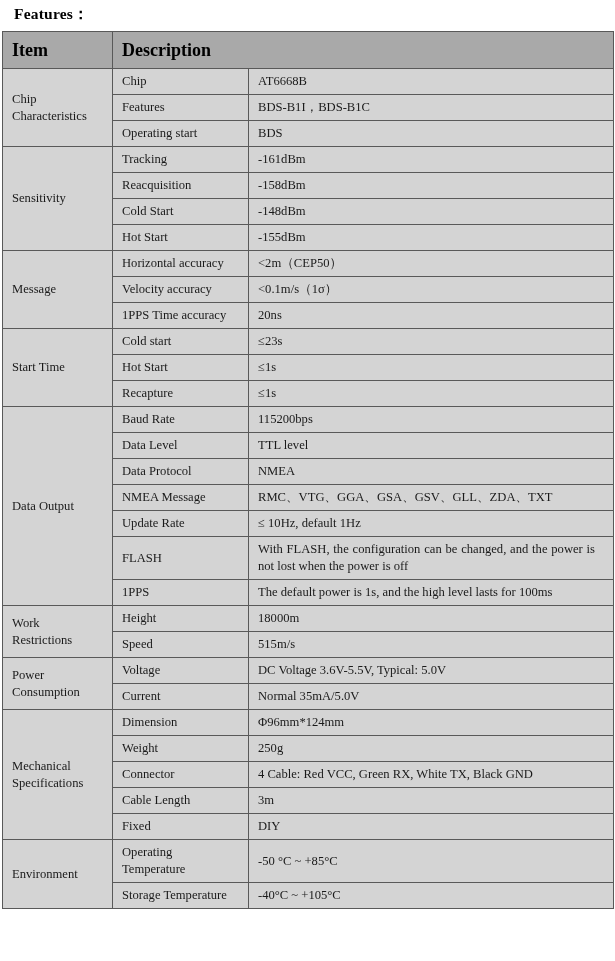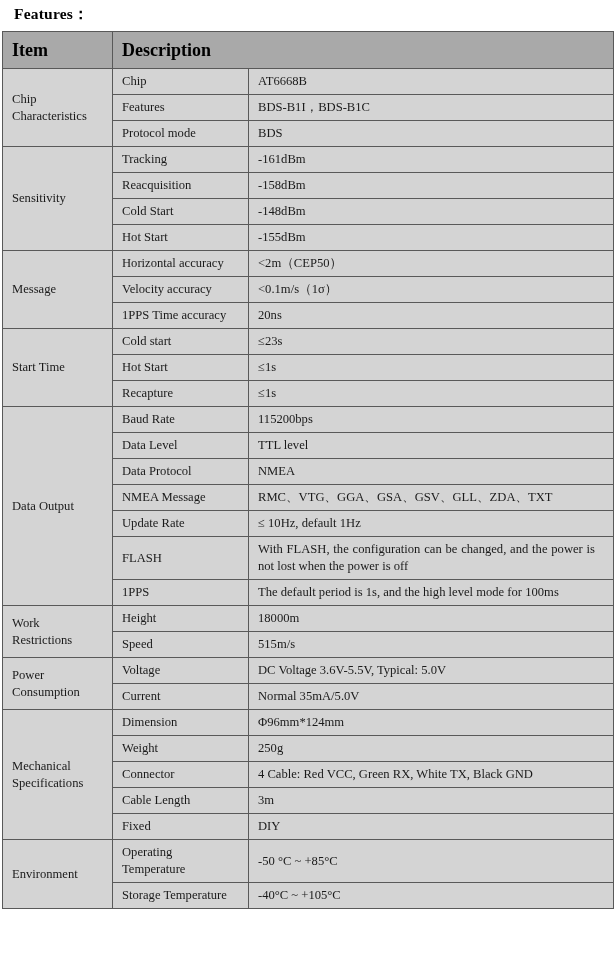--- a/index.html
+++ b/index.html
@@ -103,21 +103,21 @@
             <span class="wrapline">Characteristics</span>
           </td>
           <td class="desc">Chip</td>
           <td class="val">AT6668B</td>
         </tr>
         <tr>
           <td class="desc">Features</td>
           <td class="val">BDS-B1I，BDS-B1C</td>
         </tr>
         <tr>
-          <td class="desc">Protocol mode</td>
+          <td class="desc">Operating start</td>
           <td class="val">BDS</td>
         </tr>
         <tr>
           <td class="group" rowspan="4">
             <span class="wrapline">Sensitivity</span>
           </td>
           <td class="desc">Tracking</td>
           <td class="val">-161dBm</td>
         </tr>
         <tr>
@@ -184,21 +184,21 @@
         <tr>
           <td class="desc">Update Rate</td>
           <td class="val">≤ 10Hz, default 1Hz</td>
         </tr>
         <tr>
           <td class="desc">FLASH</td>
           <td class="val justify">With FLASH, the configuration can be changed, and the power is not lost when the power is off</td>
         </tr>
         <tr>
           <td class="desc">1PPS</td>
-          <td class="val">The default period is 1s, and the high level mode for 100ms</td>
+          <td class="val">The default power is 1s, and the high level lasts for 100ms</td>
         </tr>
         <tr>
           <td class="group" rowspan="2">
             <span class="wrapline">Work</span>
             <span class="wrapline">Restrictions</span>
           </td>
           <td class="desc">Height</td>
           <td class="val">18000m</td>
         </tr>
         <tr>

